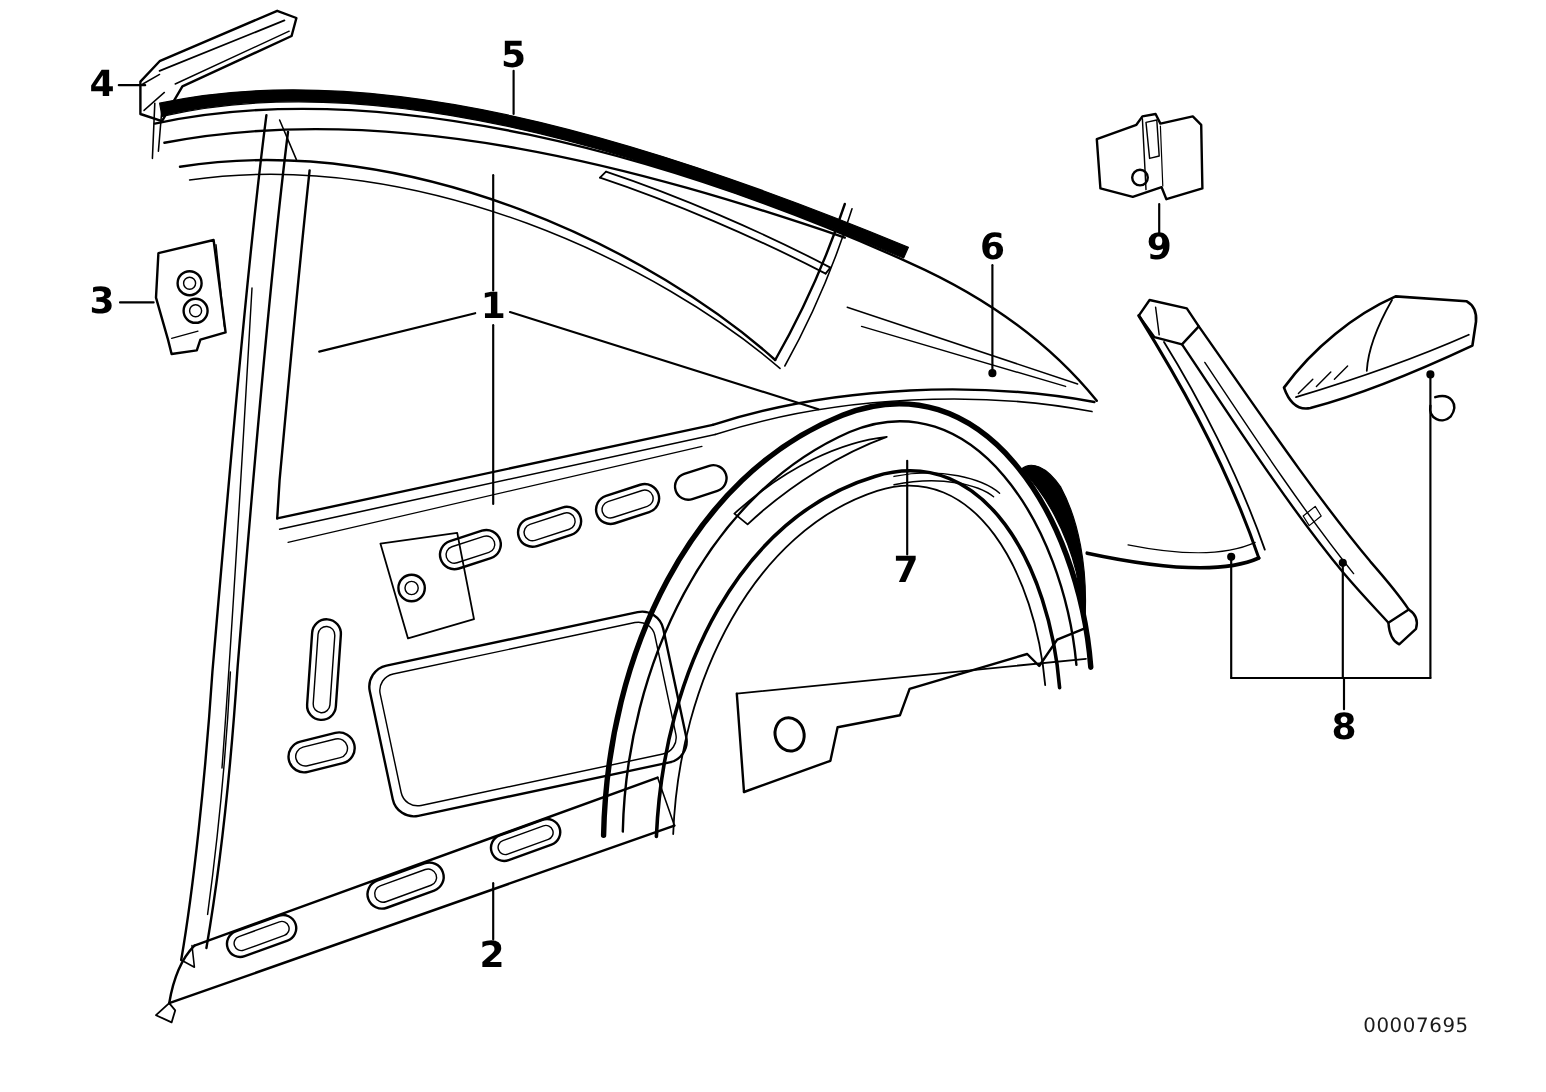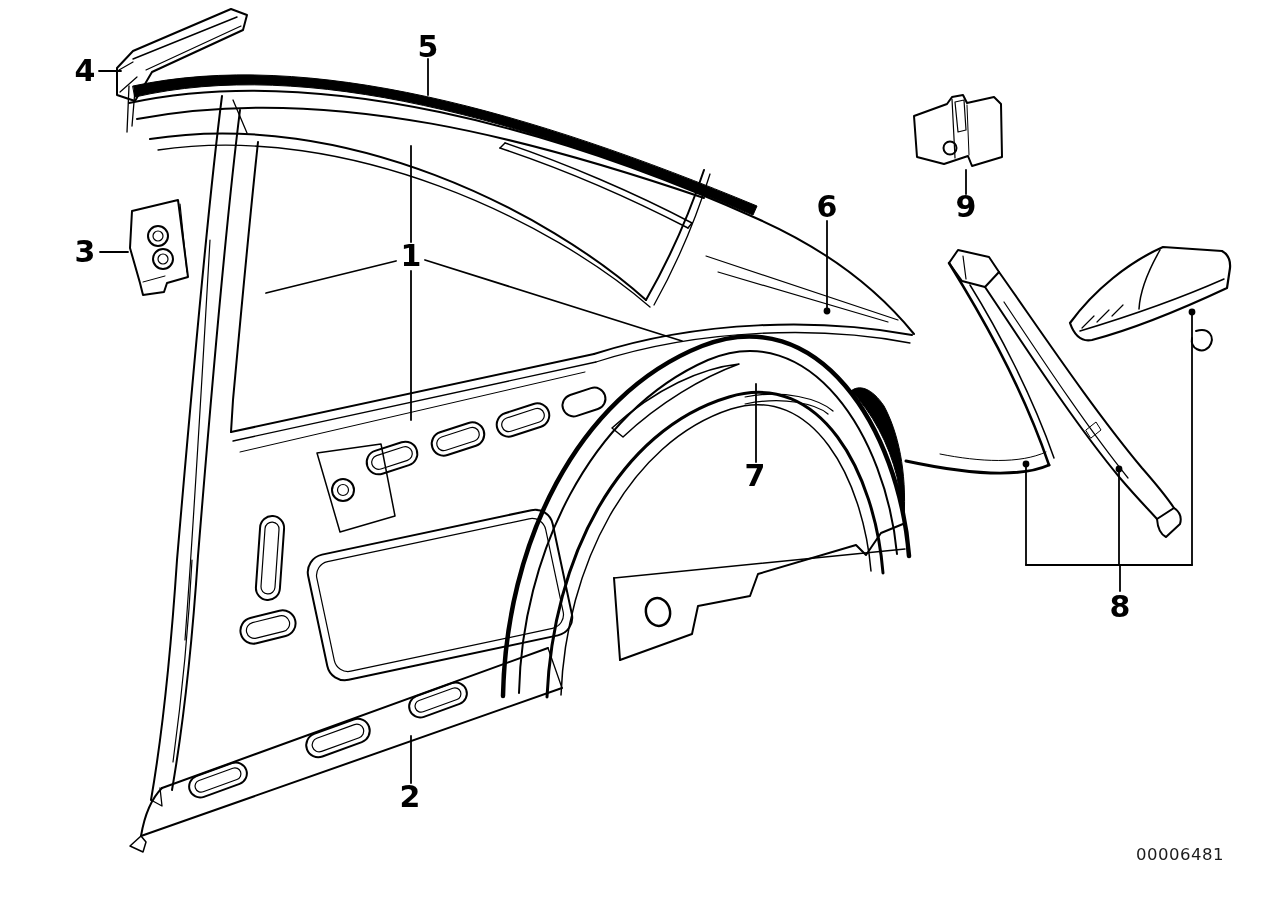--- a/index.html
+++ b/index.html
@@ -241,15 +241,15 @@
   <div class="callout" style="left:411px;top:256px">1</div>
   <div class="callout" style="left:410px;top:797px">2</div>
   <div class="callout" style="left:85px;top:252px">3</div>
   <div class="callout" style="left:85px;top:71px">4</div>
   <div class="callout" style="left:428px;top:47px">5</div>
   <div class="callout" style="left:827px;top:207px">6</div>
   <div class="callout" style="left:755px;top:476px">7</div>
   <div class="callout" style="left:1120px;top:607px">8</div>
   <div class="callout" style="left:966px;top:207px">9</div>
 
-  <div class="diagram-id">00006481</div>
+  <div class="diagram-id">00007695</div>
 
 </div>
 
 </body></html>

